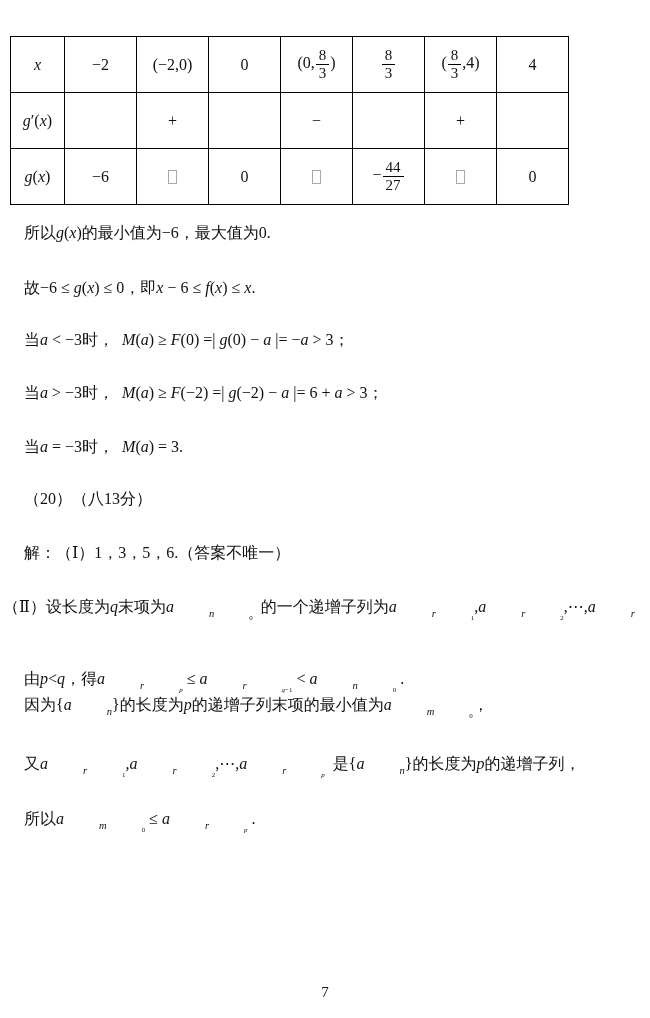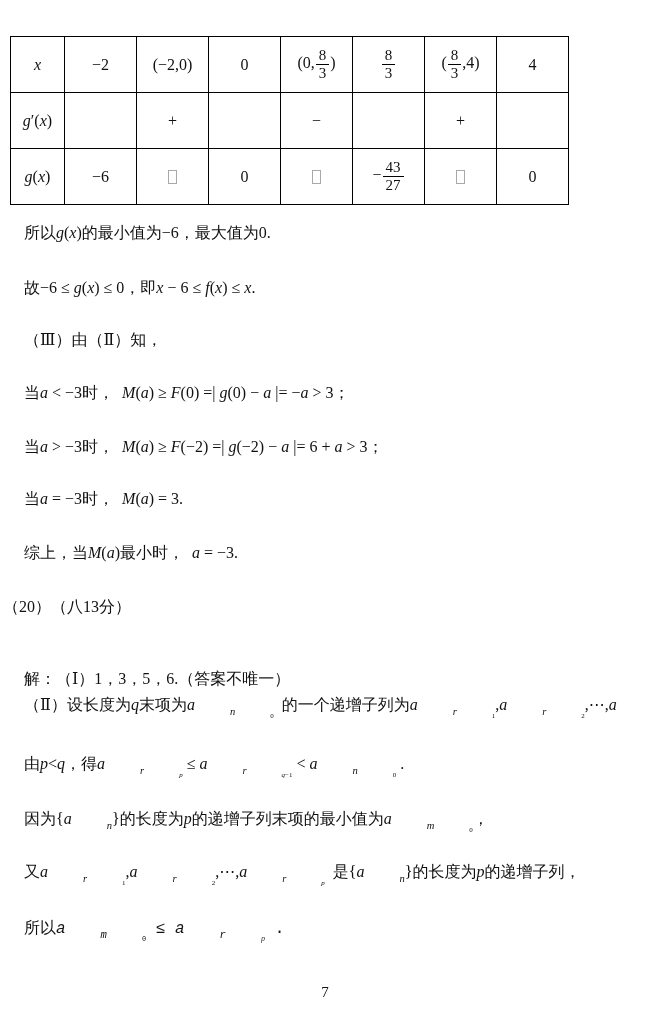--- a/index.html
+++ b/index.html
@@ -122,35 +122,33 @@
           <td></td>
           <td><span class="run c">+</span></td>
           <td></td>
         </tr>
         <tr>
           <td><span class="run m"><i>g</i>(<i>x</i>)</span></td>
           <td><span class="run c">−6</span></td>
           <td><span class="box"></span></td>
           <td><span class="run c">0</span></td>
           <td><span class="box"></span></td>
-          <td><span class="run c">−</span><span class="frac"><span class="num">43</span><span class="den">27</span></span></td>
+          <td><span class="run c">−</span><span class="frac"><span class="num">44</span><span class="den">27</span></span></td>
           <td><span class="box"></span></td>
           <td><span class="run c">0</span></td>
         </tr>
       </tbody>
   </table>
 
   <div class="lines">
       <div class="line"><span class="run c">所以</span><span class="run m"><i>g</i>(<i>x</i>)</span><span class="run c">的最小值为</span><span class="run m">−6</span><span class="run c">，最大值为</span><span class="run m">0.</span></div>
       <div class="line"><span class="run c">故</span><span class="run m">−6 ≤ <i>g</i>(<i>x</i>) ≤ 0</span><span class="run c">，即</span><span class="run m"><i>x</i> − 6 ≤ <i>f</i>(<i>x</i>) ≤ <i>x</i>.</span></div>
-      <div class="line"><span class="run c">（Ⅲ）由（Ⅱ）知，</span></div>
       <div class="line"><span class="run c">当</span><span class="run m"><i>a</i> &lt; −3</span><span class="run c">时， </span><span class="run m"><i>M</i>(<i>a</i>) ≥ <i>F</i>(0) =| <i>g</i>(0) − <i>a</i> |= −<i>a</i> &gt; 3</span><span class="run c">；</span></div>
       <div class="line"><span class="run c">当</span><span class="run m"><i>a</i> &gt; −3</span><span class="run c">时， </span><span class="run m"><i>M</i>(<i>a</i>) ≥ <i>F</i>(−2) =| <i>g</i>(−2) − <i>a</i> |= 6 + <i>a</i> &gt; 3</span><span class="run c">；</span></div>
       <div class="line"><span class="run c">当</span><span class="run m"><i>a</i> = −3</span><span class="run c">时， </span><span class="run m"><i>M</i>(<i>a</i>) = 3.</span></div>
-      <div class="line"><span class="run c">综上，当</span><span class="run m"><i>M</i>(<i>a</i>)</span><span class="run c">最小时， </span><span class="run m"><i>a</i> = −3.</span></div>
       <div class="line"><span class="run c">（20）（八13分）</span></div>
       <div class="line"><span class="run c">解：（Ⅰ）1，3，5，6.（答案不唯一）</span></div>
       <div class="line"><span class="run c">（Ⅱ）设长度为</span><span class="run m"><i>q</i></span><span class="run c">末项为</span><span class="run m"><i>a</i></span><span class="sub"><span class="run m"><i>n</i></span><span class="sub"><span class="run m">0</span></span></span><span class="run c"> 的一个递增子列为</span><span class="run m"><i>a</i></span><span class="sub"><span class="run m"><i>r</i></span><span class="sub"><span class="run m">1</span></span></span><span class="run m">,</span><span class="run m"><i>a</i></span><span class="sub"><span class="run m"><i>r</i></span><span class="sub"><span class="run m">2</span></span></span><span class="run m">,⋯,</span><span class="run m"><i>a</i></span><span class="sub"><span class="run m"><i>r</i></span><span class="sub"><span class="run m"><i>q</i>−1</span></span></span><span class="run m">,</span><span class="run m"><i>a</i></span><span class="sub"><span class="run m"><i>n</i></span><span class="sub"><span class="run m">0</span></span></span><span class="run m"> .</span></div>
       <div class="line"><span class="run c">由</span><span class="run m"><i>p</i>&lt;<i>q</i></span><span class="run c">，得</span><span class="run m"><i>a</i></span><span class="sub"><span class="run m"><i>r</i></span><span class="sub"><span class="run m"><i>p</i></span></span></span><span class="run m"> ≤ </span><span class="run m"><i>a</i></span><span class="sub"><span class="run m"><i>r</i></span><span class="sub"><span class="run m"><i>q</i>−1</span></span></span><span class="run m"> &lt; </span><span class="run m"><i>a</i></span><span class="sub"><span class="run m"><i>n</i></span><span class="sub"><span class="run m">0</span></span></span><span class="run m"> .</span></div>
       <div class="line"><span class="run c">因为</span><span class="run m">{<i>a</i></span><span class="sub"><span class="run m"><i>n</i></span></span><span class="run m">}</span><span class="run c">的长度为</span><span class="run m"><i>p</i></span><span class="run c">的递增子列末项的最小值为</span><span class="run m"><i>a</i></span><span class="sub"><span class="run m"><i>m</i></span><span class="sub"><span class="run m">0</span></span></span><span class="run c">，</span></div>
       <div class="line"><span class="run c">又</span><span class="run m"><i>a</i></span><span class="sub"><span class="run m"><i>r</i></span><span class="sub"><span class="run m">1</span></span></span><span class="run m">,</span><span class="run m"><i>a</i></span><span class="sub"><span class="run m"><i>r</i></span><span class="sub"><span class="run m">2</span></span></span><span class="run m">,⋯,</span><span class="run m"><i>a</i></span><span class="sub"><span class="run m"><i>r</i></span><span class="sub"><span class="run m"><i>p</i></span></span></span><span class="run c"> 是</span><span class="run m">{<i>a</i></span><span class="sub"><span class="run m"><i>n</i></span></span><span class="run m">}</span><span class="run c">的长度为</span><span class="run m"><i>p</i></span><span class="run c">的递增子列，</span></div>
       <div class="line"><span class="run c">所以</span><span class="run m"><i>a</i></span><span class="sub"><span class="run m"><i>m</i></span><span class="sub"><span class="run m">0</span></span></span><span class="run m"> ≤ </span><span class="run m"><i>a</i></span><span class="sub"><span class="run m"><i>r</i></span><span class="sub"><span class="run m"><i>p</i></span></span></span><span class="run m"> .</span></div>
     </div>
 
   <div class="page-number">7</div>

